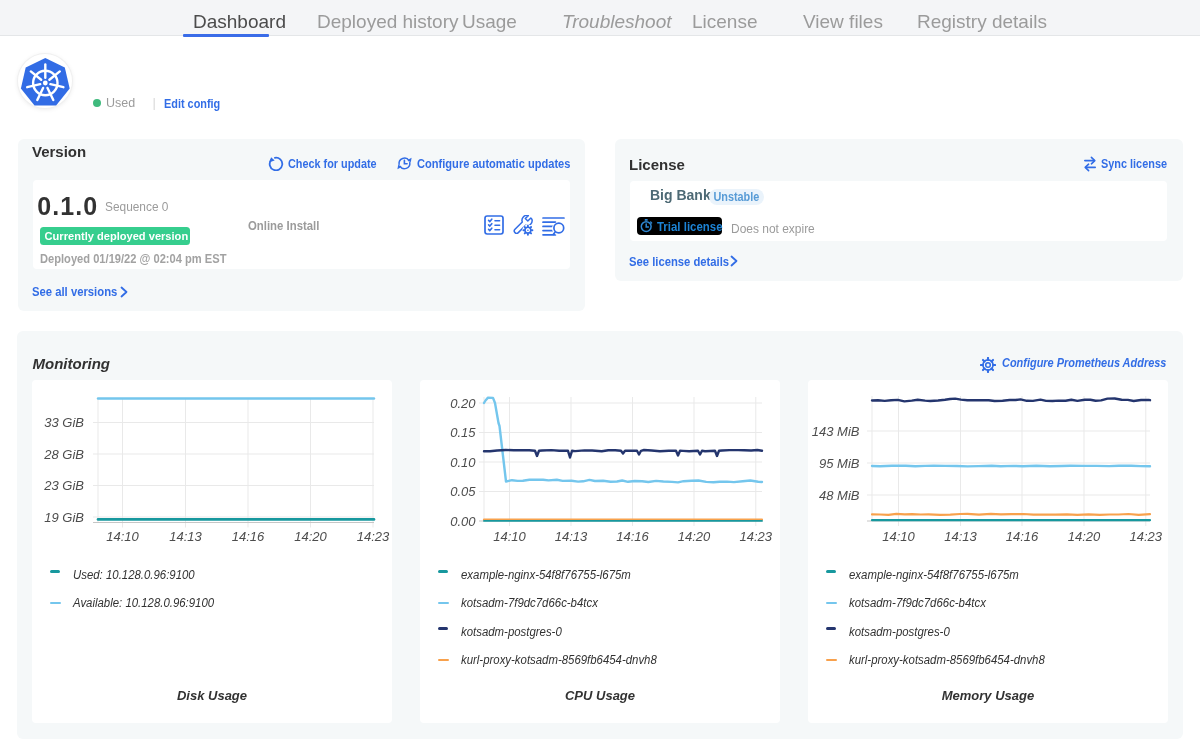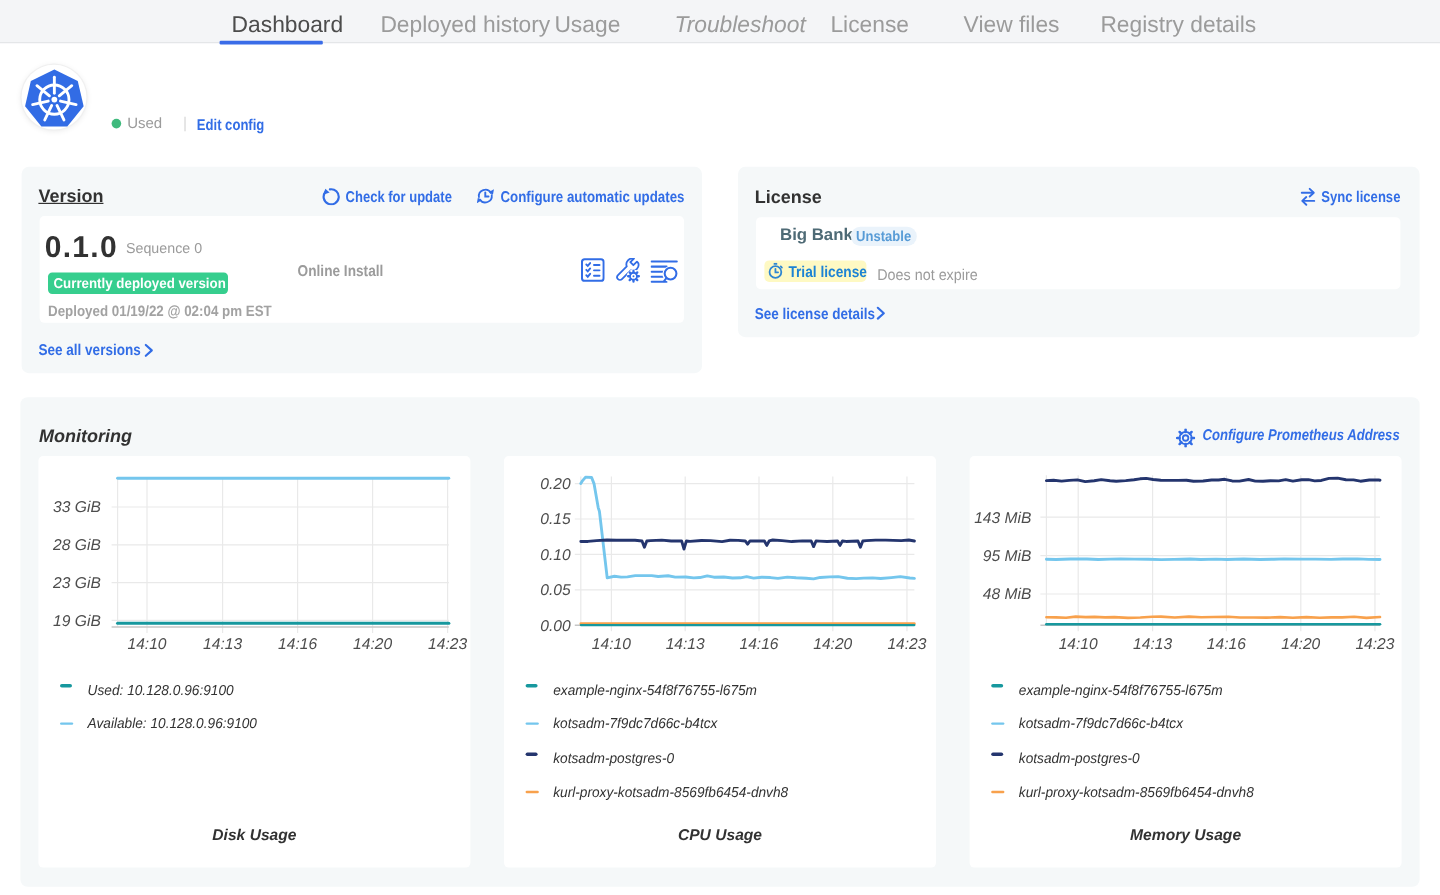--- a/index.html
+++ b/index.html
@@ -20,21 +20,21 @@
   .applogo { position:absolute; left:18px; top:54px; width:54px; height:54px; border-radius:50%; background:#fff; box-shadow:0 0 0 1px #f0f0f0, 0 1px 5px rgba(0,0,0,.10); }
   .appname { position:absolute; left:91px; top:55px; font-size:29px; font-weight:700; color:#323232; letter-spacing:-0.2px; }
 
   
   .card { position:absolute; background:#f5f8f9; border-radius:6px; }
   .card h2 { font-size:15px; font-weight:700; color:#323232; }
   .whitebox { position:absolute; background:#fff; border-radius:4px; }
   .cardlink { font-size:13px; font-weight:700; color:#326de6; white-space:nowrap; transform-origin:0 0; display:inline-block; }
 
   .badge-green { display:inline-block; background:#36ce8e; color:#fff; font-size:11.8px; font-weight:700; border-radius:3.5px; }
-  .badge-blue { display:inline-block; background:#fef9c3; border-radius:4px; }
+  .badge-blue { display:inline-block; background:#000000; border-radius:4px; }
   svg.chart text { font-family:"Liberation Sans",sans-serif; }
 </style>
 </head>
 <body>
 <div id="page">
 
   <div class="nav"></div>
   <span class="tab active" style="left:193px;">Dashboard</span>
   <span class="tab" style="left:317px;">Deployed history</span>
   <span class="tab" style="left:462px;">Usage</span>
@@ -59,21 +59,21 @@
       </g>
       <circle cx="27.3" cy="29" r="2.4" fill="#fff"></circle>
     </svg>
   </div>
   <span class="abs" style="left:92.6px; top:99px; width:8px; height:8px; border-radius:50%; background:#3fba7d;"></span>
   <span class="abs gray" style="left:106px; top:96px; font-size:12.5px;">Used</span>
   <span class="abs" style="left:152.5px; top:95px; font-size:13px; color:#d9d9d9;">|</span>
   <span class="abs" style="left:163.5px; top:95.7px; font-size:13px; font-weight:700; color:#326de6; transform:scaleX(0.838); transform-origin:0 0; white-space:nowrap;">Edit config</span>
 
   <div class="card" style="left:18px; top:139px; width:567px; height:172px;">
-    <h2 style="position:absolute; left:14px; top:16px;text-decoration:underline;">Version</h2>
+    <h2 style="position:absolute; left:14px; top:4px;">Version</h2>
     <span class="abs" style="left:250px; top:16px;"><svg width="16" height="16" viewBox="0 0 16 16">
           <path d="M6.91 2.3 A6.3 6.3 0 1 1 3.17 4.45" stroke="#326de6" stroke-width="1.8" fill="none" stroke-linecap="round" transform="translate(0,0.5)"></path>
           <path d="M1.3 7.3 L3.1 2.3 L6.7 5.4 Z" fill="#326de6"></path>
         </svg></span>
     <a class="cardlink abs" style="left:270px; top:16.5px; transform:scaleX(0.834);">Check for update</a>
     <span class="abs" style="left:379px; top:16.5px;"><svg width="15" height="15" viewBox="0 0 15 15">
           <g stroke="#326de6" stroke-width="1.5" fill="none" stroke-linecap="round">
             <path d="M2.1 8.3 A5.4 5.4 0 0 1 12.1 4.8"></path>
             <path d="M12.8 6.6 A5.4 5.4 0 0 1 2.9 10.2"></path>
             <path d="M7.4 4.3 L7.4 7.8 L10.1 7.8" stroke-width="1.6"></path>

